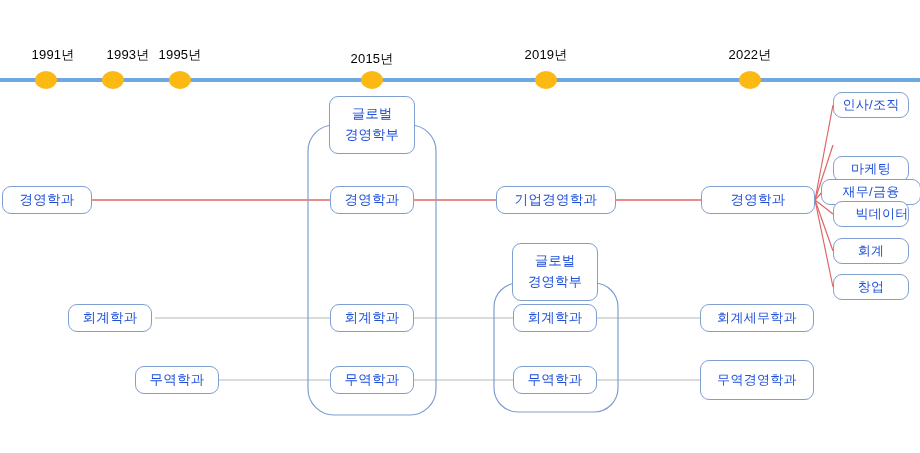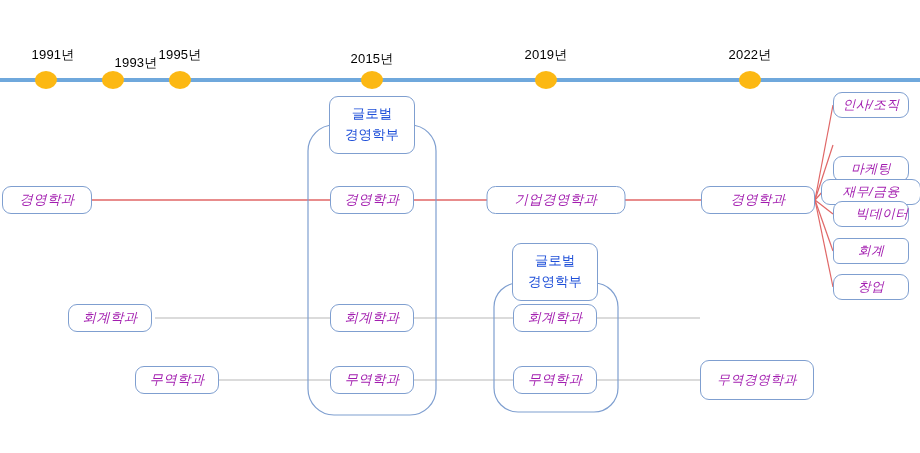--- a/index.html
+++ b/index.html
@@ -28,29 +28,28 @@
     border-radius:50%;
     transform:translate(-50%,-50%);
   }
 
   .node{
     position:absolute;
     box-sizing:border-box;
     border:1.3px solid #7f9fd0;
     border-radius:9px;
     background:#ffffff;
-    color:#a21caf;
+    color:#1d4ed8;
     font-size:13.5px;
     display:flex;
     align-items:center;
     justify-content:center;
     white-space:nowrap;
     transform:translate(-50%,-50%);
     letter-spacing:.3px;
-    font-style:italic;
   }
   .node.small{font-size:13px;}
 
   .group-node{
     position:absolute;
     box-sizing:border-box;
     border:1.3px solid #7f9fd0;
     border-radius:9px;
     background:#ffffff;
     color:#1d4ed8;
@@ -94,21 +93,21 @@
     <line x1="597" y1="380" x2="700" y2="380" stroke="#b7b7b7" stroke-width="1.2"></line>
 
     <rect x="308" y="125" width="128" height="290" rx="26" ry="26" fill="none" stroke="#7f9fd0" stroke-width="1.2"></rect>
 
     <rect x="494" y="283" width="124" height="129" rx="24" ry="24" fill="none" stroke="#7f9fd0" stroke-width="1.2"></rect>
   </svg>
 
   <div class="year-label" style="left:53px;top:46px;">1991년</div>
   <div class="year-dot" style="left:46px;top:80px;"></div>
 
-  <div class="year-label" style="left:136px;top:46px;margin-top:8px;">1993년</div>
+  <div class="year-label" style="left:128px;top:46px;">1993년</div>
   <div class="year-dot" style="left:113px;top:80px;"></div>
 
   <div class="year-label" style="left:180px;top:46px;">1995년</div>
   <div class="year-dot" style="left:180px;top:80px;"></div>
 
   <div class="year-label" style="left:372px;top:50px;">2015년</div>
   <div class="year-dot" style="left:372px;top:80px;"></div>
 
   <div class="year-label" style="left:546px;top:46px;">2019년</div>
   <div class="year-dot" style="left:546px;top:80px;"></div>
@@ -118,42 +117,43 @@
 
   <div class="node" style="left:47px;top:200px;width:90px;height:28px;">경영학과</div>
 
   <div class="group-node" style="left:372px;top:125px;width:86px;height:58px;">
     <span>글로벌</span>
     <span>경영학부</span>
   </div>
 
   <div class="node" style="left:372px;top:200px;width:84px;height:28px;z-index:3;">경영학과</div>
 
-  <div class="node" style="left:556px;top:200px;width:139px;height:28px;">기업경영학과</div>
+  <div class="node" style="left:556px;top:200px;width:120px;height:28px;">기업경영학과</div>
 
   <div class="node" style="left:758px;top:200px;width:114px;height:28px;">경영학과</div>
 
   <div class="node small" style="left:871px;top:105px;width:76px;height:26px;">인사/조직</div>
   <div class="node small" style="left:871px;top:145px;width:76px;height:26px;margin-top:24px;">마케팅</div>
   <div class="node small" style="left:871px;top:180px;width:100px;height:26px;margin-top:12px;">재무/금융</div>
   <div class="node small" style="left:871px;top:214px;width:76px;height:26px;padding-left:22px;">빅데이터</div>
-  <div class="node small" style="left:871px;top:251px;width:76px;height:26px;border-radius:6px;">회계</div>
+  <div class="node small" style="left:871px;top:251px;width:76px;height:26px;">회계</div>
   <div class="node small" style="left:871px;top:287px;width:76px;height:26px;">창업</div>
 
   <div class="node" style="left:110px;top:318px;width:84px;height:28px;">회계학과</div>
 
   <div class="node" style="left:372px;top:318px;width:84px;height:28px;z-index:3;">회계학과</div>
 
   <div class="group-node" style="left:555px;top:272px;width:86px;height:58px;">
     <span>글로벌</span>
     <span>경영학부</span>
   </div>
 
   <div class="node" style="left:555px;top:318px;width:84px;height:28px;z-index:3;">회계학과</div>
 
+  <div class="node small" style="left:757px;top:318px;width:114px;height:28px;">회계세무학과</div>
 
   <div class="node" style="left:177px;top:380px;width:84px;height:28px;">무역학과</div>
 
   <div class="node" style="left:372px;top:380px;width:84px;height:28px;z-index:3;">무역학과</div>
 
   <div class="node" style="left:555px;top:380px;width:84px;height:28px;z-index:3;">무역학과</div>
 
   <div class="node small" style="left:757px;top:380px;width:114px;height:40px;">무역경영학과</div>
 
 </div>

